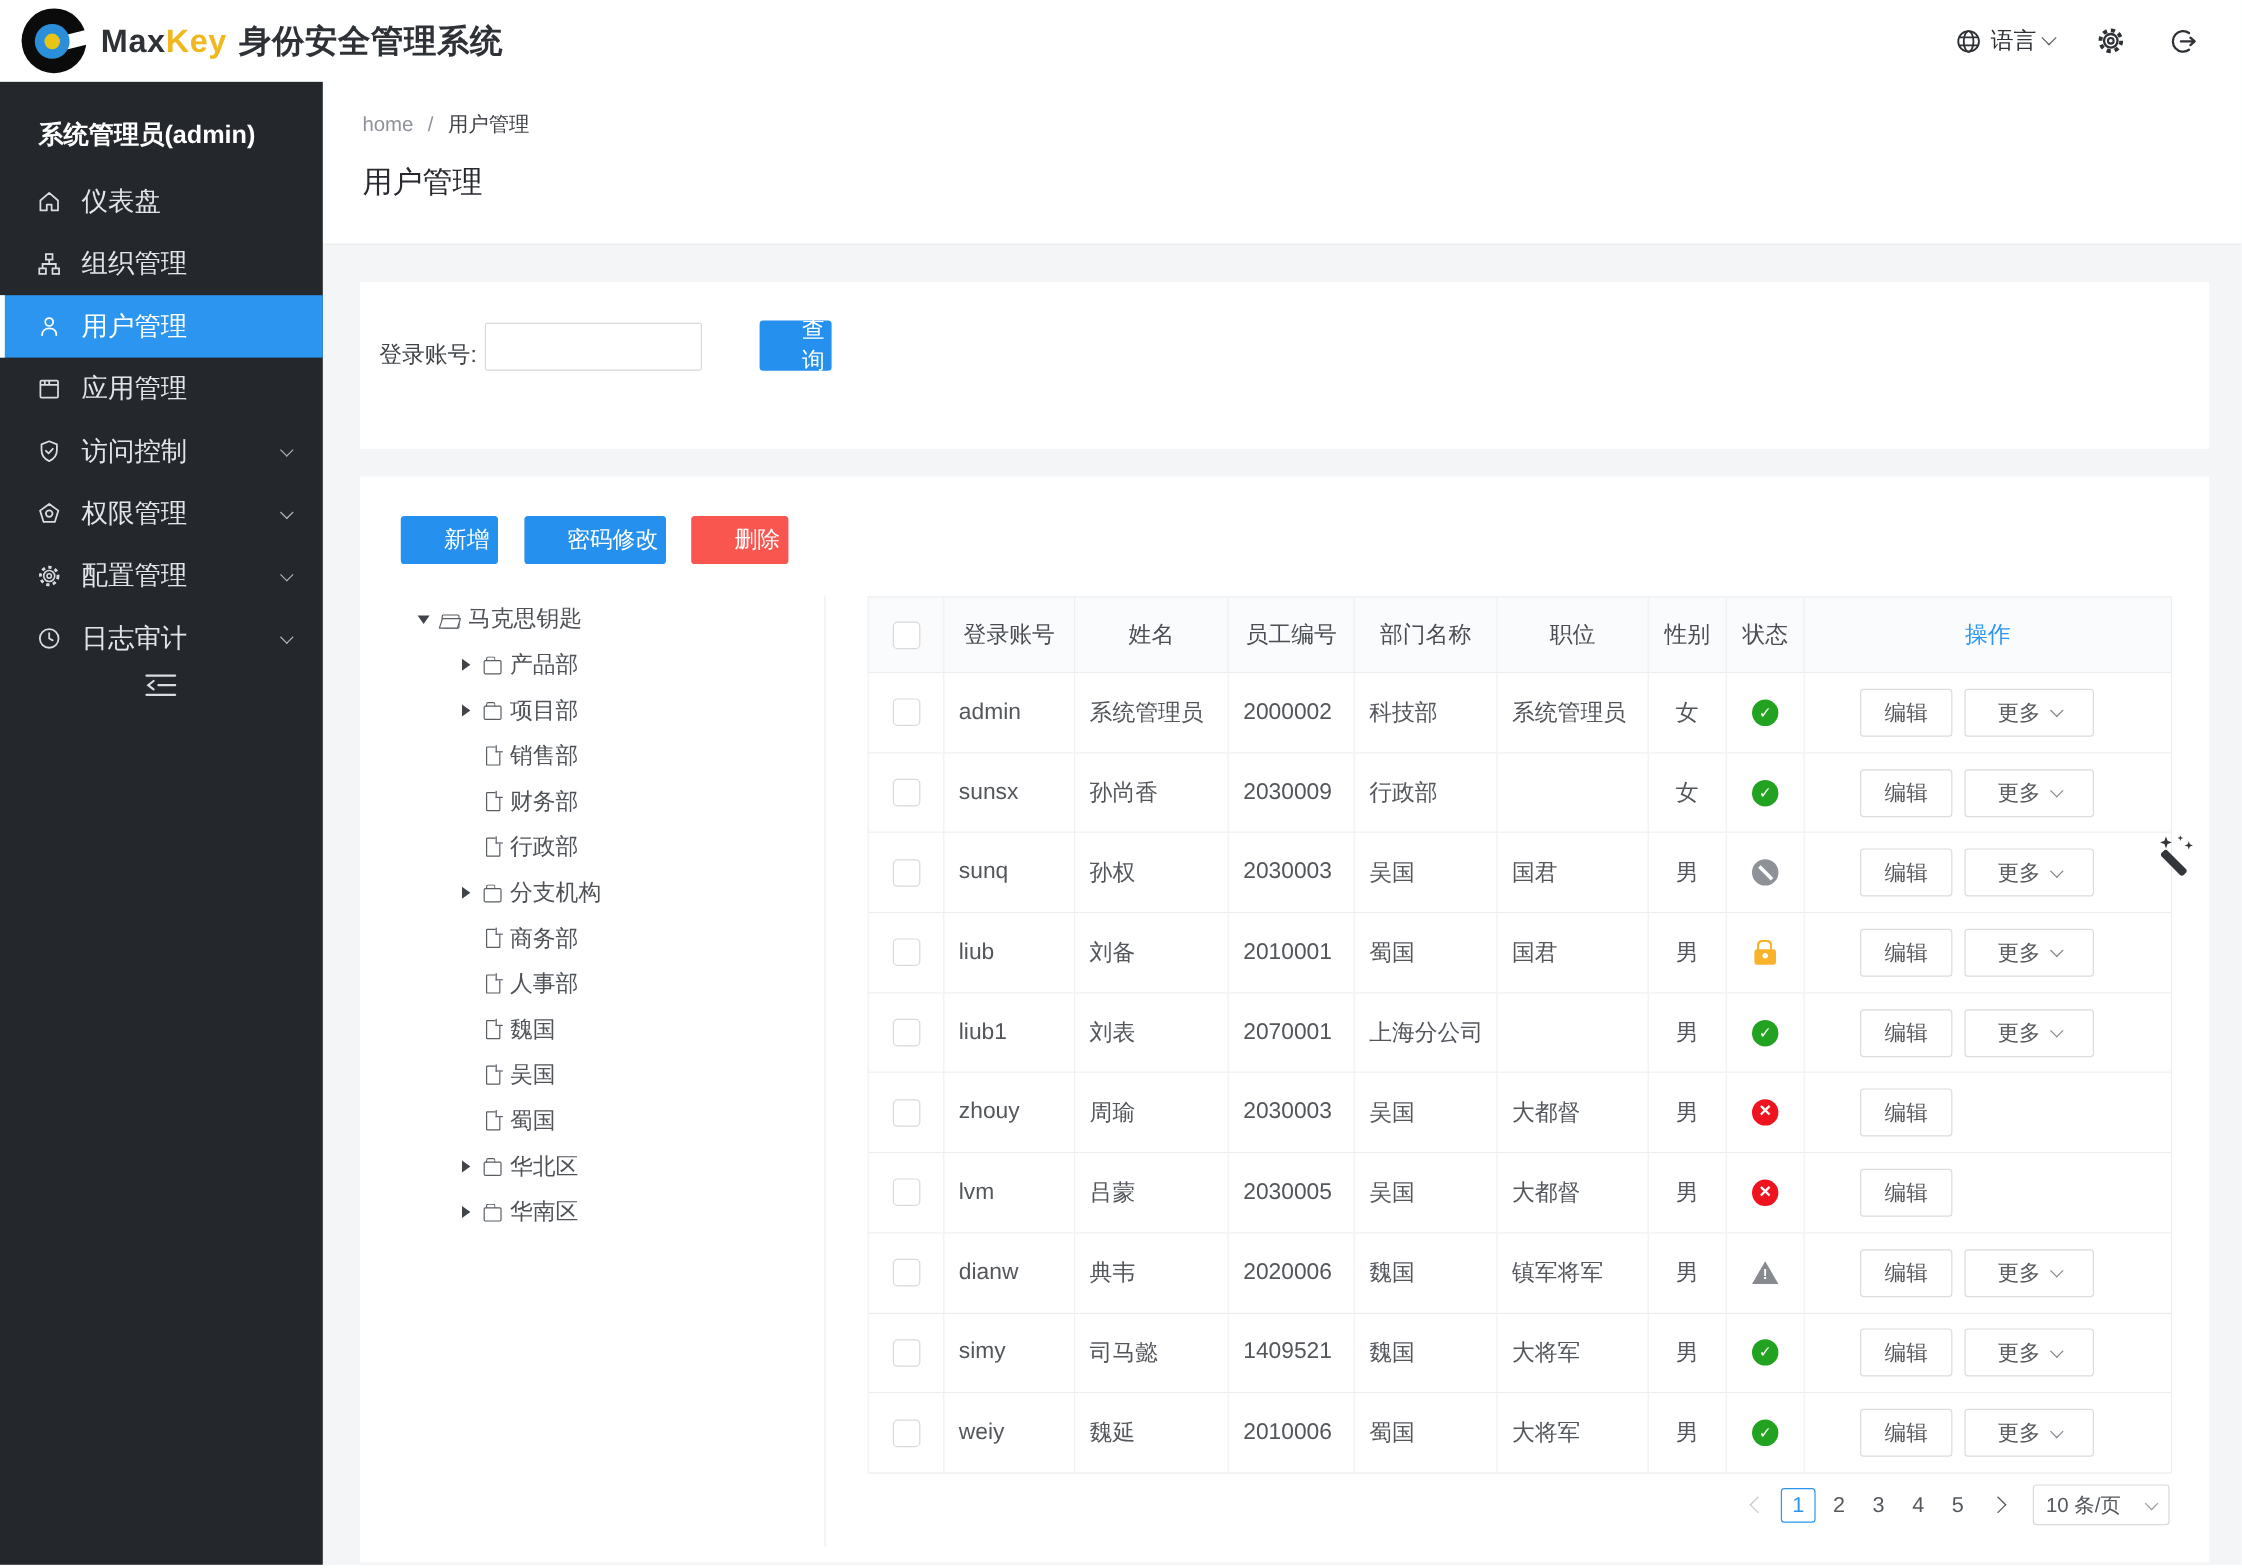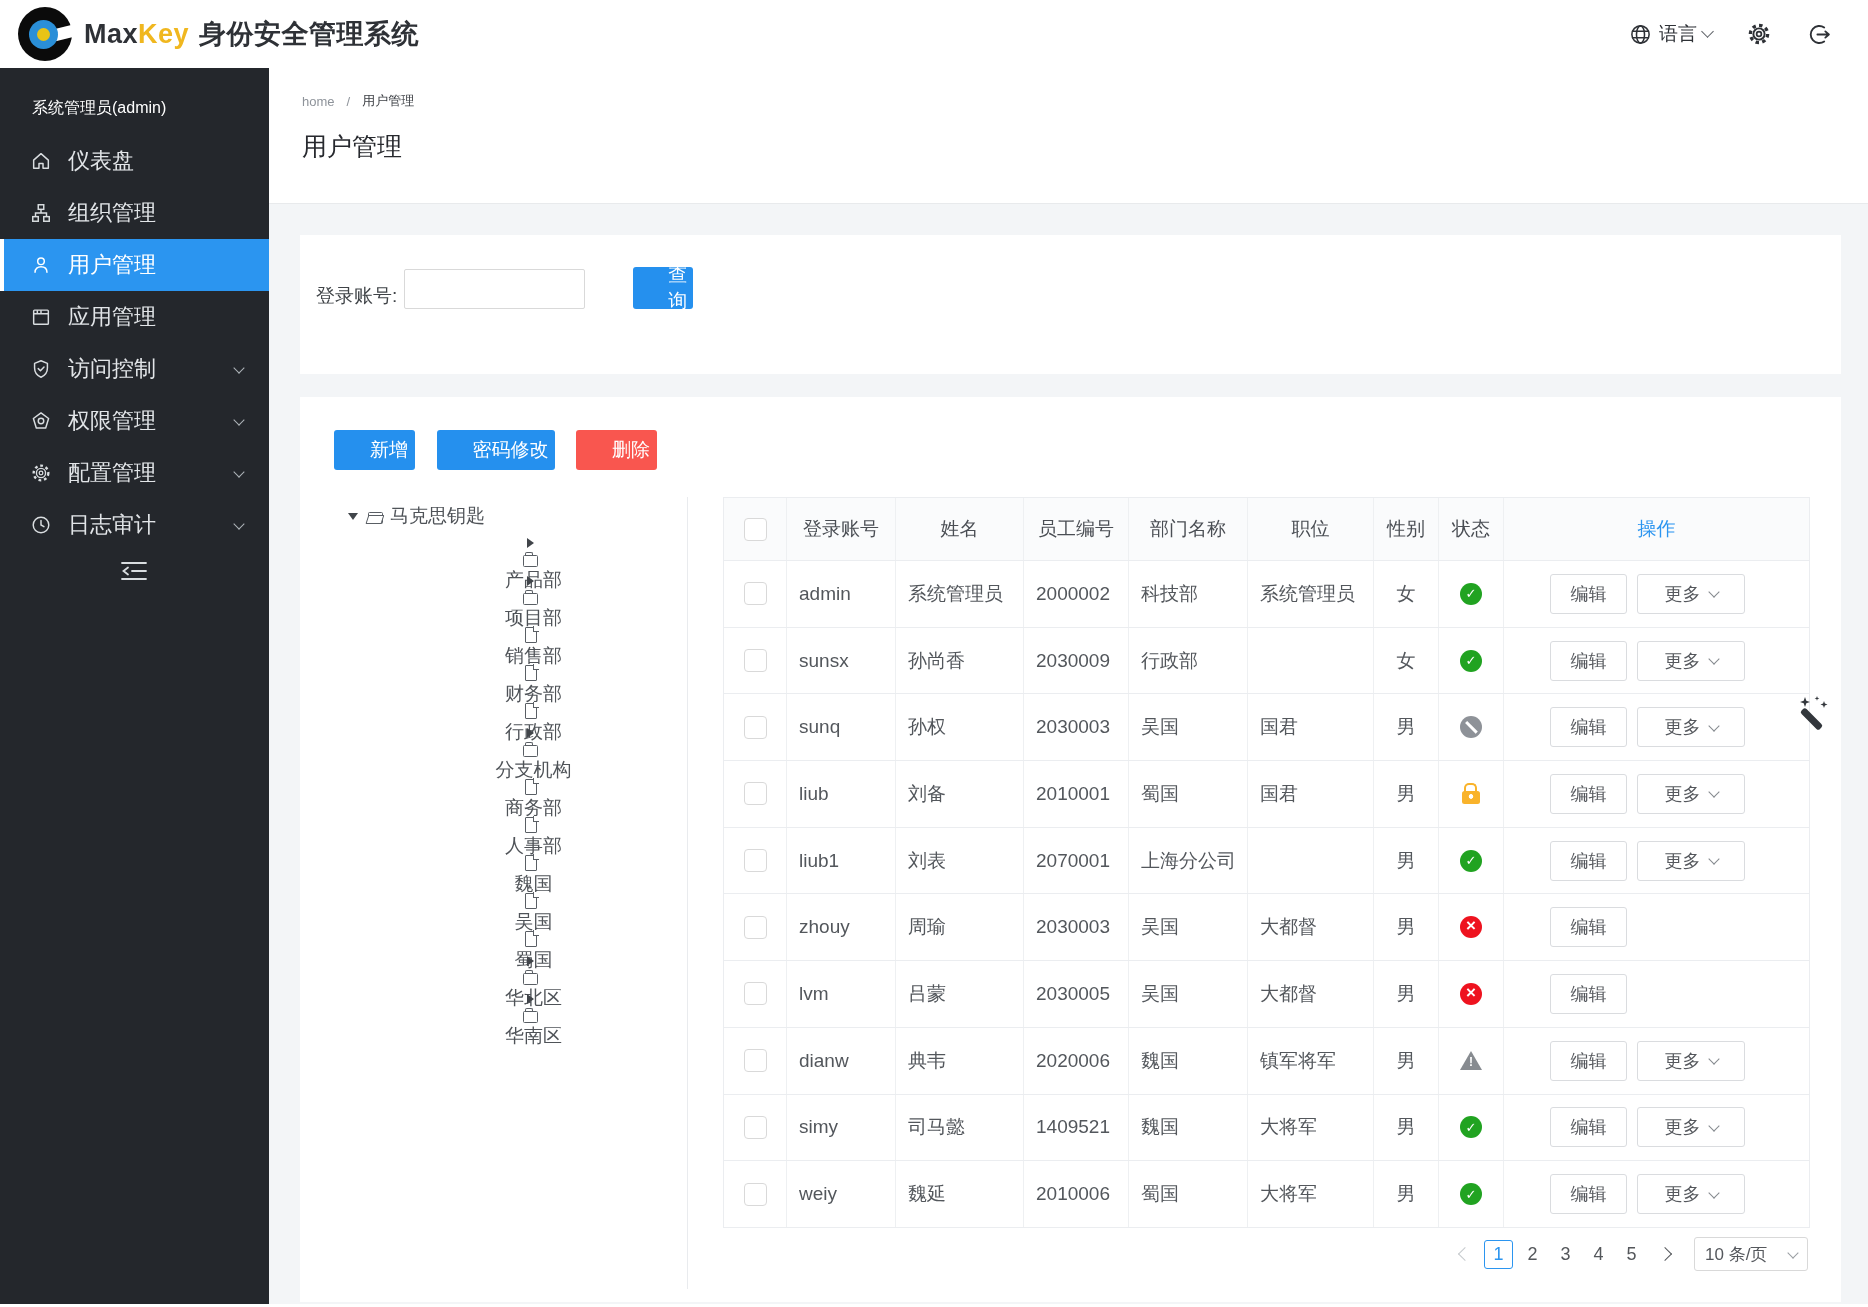--- a/index.html
+++ b/index.html
@@ -19,52 +19,52 @@
   .logo .c-yellow{position:absolute;left:19px;top:21px;width:13px;height:13px;border-radius:50%;background:#e8c416;}
   .brand{position:absolute;left:84px;top:0;height:68px;display:flex;align-items:center;font-size:27px;font-weight:bold;color:#2e3136;letter-spacing:.5px;}
   .brand .key{color:#f0b71f;}
   .brand .suffix{margin-left:10px;}
   .header-right{position:absolute;right:36px;top:0;height:68px;display:flex;align-items:center;gap:34px;}
   .lang{display:flex;align-items:center;gap:6px;font-size:19px;color:#2e3136;cursor:pointer;}
   .chev{display:inline-block;width:8px;height:8px;border-right:1.6px solid #5b5f64;border-bottom:1.6px solid #5b5f64;transform:rotate(45deg);margin-top:-5px;}
   .hicon{width:26px;height:26px;display:inline-flex;align-items:center;justify-content:center;cursor:pointer;}
   
   .sidebar{position:absolute;left:0;top:68px;width:269px;bottom:0;background:#24272c;z-index:10;}
-  .side-user{color:#fff;font-weight:normal;font-size:16px;padding:30px 0 0 32px;}
+  .side-user{color:#fff;font-weight:bold;font-size:21px;padding:30px 0 0 32px;}
   .menu{margin-top:16px;}
   .menu-item{height:52px;display:flex;align-items:center;color:#e2e5e8;font-size:22px;cursor:pointer;position:relative;padding-left:30px;}
   .menu-item .micon{width:22px;height:22px;margin-right:16px;flex:none;display:inline-flex;}
   .menu-item.active{background:#2b95f0;color:#fff;}
   .menu-item.active::before{content:"";position:absolute;left:0;top:0;bottom:0;width:4px;background:#fff;}
   .menu-item .sub-chev{position:absolute;right:26px;width:7px;height:7px;border-right:1.5px solid #aeb4b9;border-bottom:1.5px solid #aeb4b9;transform:rotate(45deg);margin-top:-3px;}
   .collapse-btn{position:absolute;left:120px;top:492px;width:28px;height:22px;cursor:pointer;}
   
   .crumb-section{position:absolute;left:269px;top:68px;right:0;height:135px;background:#fff;border-bottom:1px solid #e8eaec;z-index:5;}
-  .crumbs{padding:24px 0 0 33px;font-size:13px;color:#8e939a;display:flex;gap:12px;align-items:center;}
+  .crumbs{padding:24px 0 0 33px;font-size:17px;color:#8e939a;display:flex;gap:12px;align-items:center;}
   .crumbs .cur{color:#3e4146;}
   .page-title{padding:20px 0 0 33px;font-size:25px;font-weight:500;color:#27292e;}
   .card{position:absolute;background:#fff;}
   .search-card{left:300px;top:235px;width:1541px;height:139px;}
   .search-row{display:flex;align-items:flex-end;margin-top:32px;padding-left:16px;}
   .search-label{font-size:19px;color:#3f4347;margin-right:7px;}
   .search-input{width:163px;height:38px;border:1px solid #d9d9d9;border-radius:2px;outline:none;font-size:17px;padding:0 8px;color:#3f4347;background:#fff;}
   .btn{border:none;border-radius:3px;color:#fff;font-size:19px;display:inline-flex;align-items:center;justify-content:center;cursor:pointer;font-family:inherit;padding-left:35px;}
   .btn-primary{background:#2590ee;}
   .btn-danger{background:#f9564f;}
   .btn-query{width:60px;height:42px;margin-left:48px;}
   .main-card{left:300px;top:397px;width:1541px;height:905px;}
   .toolbar{position:absolute;left:34px;top:33px;display:flex;}
   .btn-add{width:81px;height:40px;margin-right:22px;}
   .btn-pwd{width:118px;height:40px;margin-right:21px;}
   .btn-del{width:81px;height:40px;}
   
   .tree-panel{position:absolute;left:0;top:100px;bottom:13px;width:387px;border-right:1px solid #e9ebee;overflow:hidden;}
   .tree-row{height:38px;display:flex;align-items:center;font-size:19px;color:#4f5358;cursor:pointer;}
   .tree-row.lvl0{padding-left:45px;}
-  .tree-row.lvl1{padding-left:80px;flex-direction:column;}
+  .tree-row.lvl1{padding-left:80px;}
   .caret{width:16px;height:16px;flex:none;display:inline-flex;align-items:center;justify-content:center;margin-right:6px;}
   .caret-down::before{content:"";border-left:5px solid transparent;border-right:5px solid transparent;border-top:7px solid #41454a;}
   .caret-right::before{content:"";border-top:5px solid transparent;border-bottom:5px solid transparent;border-left:7px solid #41454a;}
   .ticon{width:18px;height:16px;position:relative;margin-right:5px;flex:none;}
   .ticon.folder::before{content:"";position:absolute;left:1px;top:3.5px;width:13px;height:10px;border:1.5px solid #595e64;border-radius:1.5px;}
   .ticon.folder::after{content:"";position:absolute;left:2.5px;top:0.5px;width:6px;height:3px;border:1.5px solid #595e64;border-bottom:none;border-radius:2px 2px 0 0;}
   .ticon.folder-open::before{content:"";position:absolute;left:1px;top:3.5px;width:13px;height:10px;border:1.5px solid #595e64;border-radius:1.5px;}
   .ticon.folder-open::after{content:"";position:absolute;left:0;top:7px;width:14px;height:6.5px;border:1.5px solid #595e64;background:#fff;transform:skewX(-18deg);border-radius:1px;}
   .ticon.file::before{content:"";position:absolute;left:2.5px;top:0;width:10px;height:14px;border:1.5px solid #595e64;border-radius:1px;}
   .ticon.file::after{content:"";position:absolute;right:1.5px;top:-1px;width:5px;height:5px;background:#fff;border-left:1.5px solid #595e64;border-bottom:1.5px solid #595e64;}

